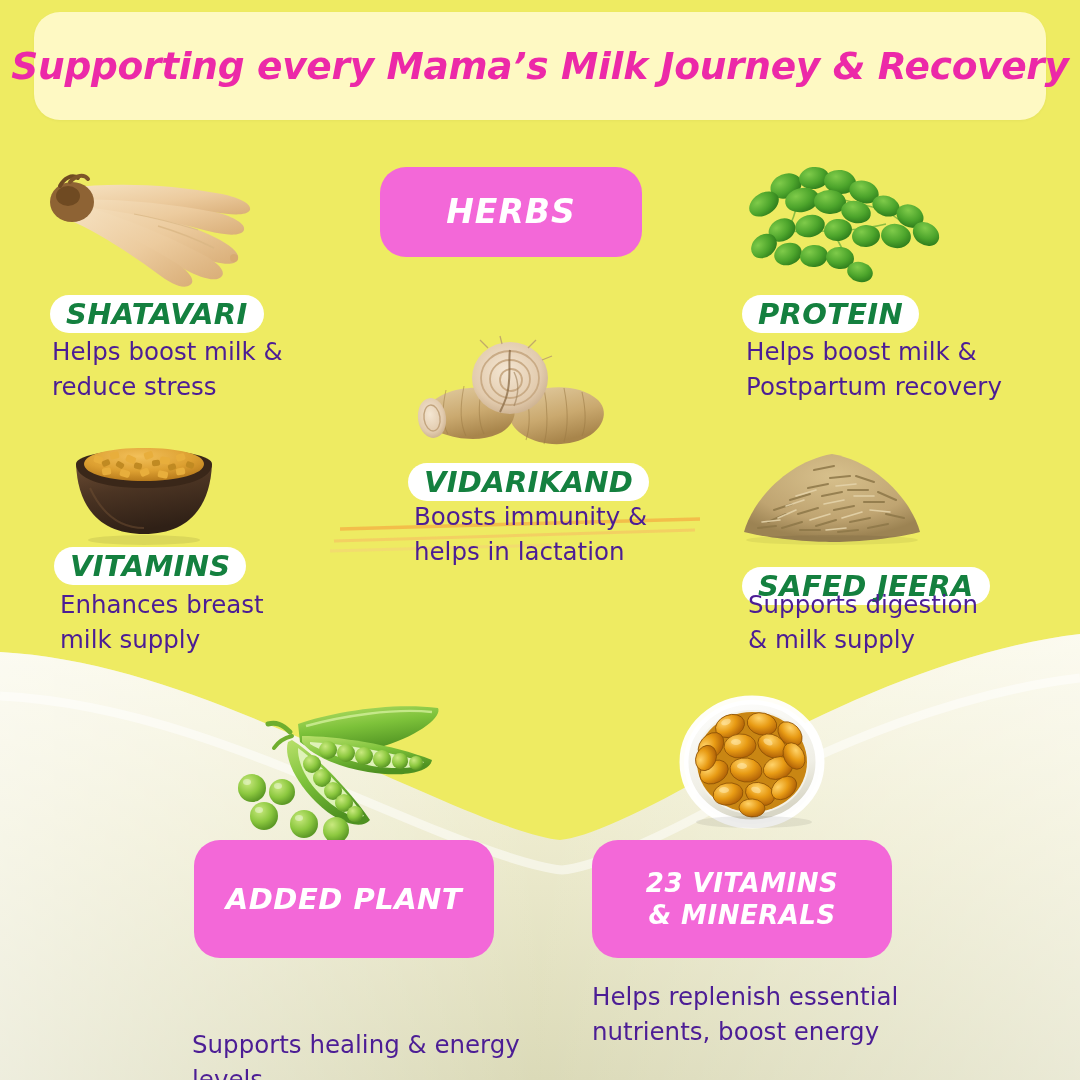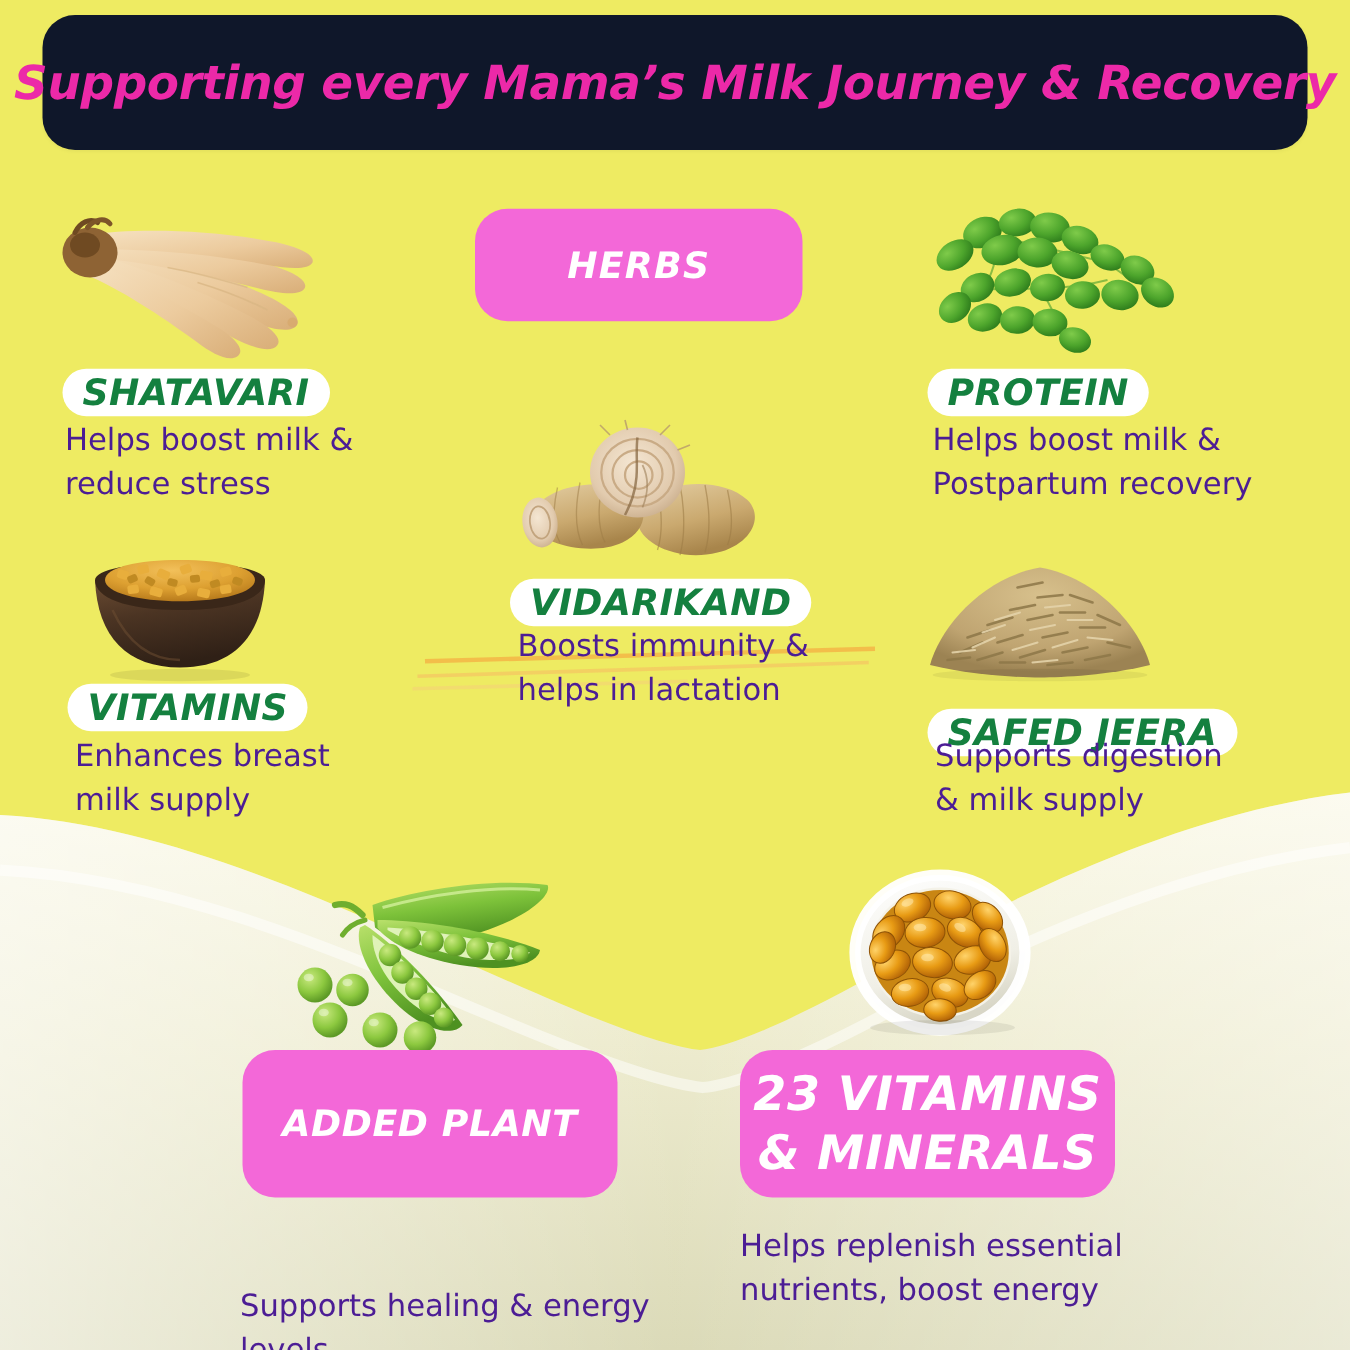--- a/index.html
+++ b/index.html
@@ -33,21 +33,21 @@
   }
   .bg-milk svg { display: block; }
 
   
   .header-card {
     position: absolute;
     left: 34px;
     top: 12px;
     width: 1012px;
     height: 108px;
-    background: #0f172a;
+    background: #fef9c3;
     border-radius: 26px;
     display: flex;
     align-items: center;
     justify-content: center;
     box-shadow: 0 1px 3px rgba(0,0,0,0.04);
   }
   .header-title {
     font-family: "DejaVu Sans", sans-serif;
     font-size: 37.5px;
     font-weight: bold;
@@ -70,37 +70,37 @@
     font-family: "DejaVu Sans", sans-serif;
     font-weight: bold;
     font-style: italic;
     line-height: 1.25;
   }
   #badge-herbs {
     left: 380px;
     top: 167px;
     width: 262px;
     height: 90px;
-    font-size: 29px;
+    font-size: 33px;
     letter-spacing: 1px;
   }
   #badge-protein {
     left: 194px;
     top: 840px;
     width: 300px;
     height: 118px;
     font-size: 29px;
     letter-spacing: 0.5px;
   }
   #badge-vitamins {
     left: 592px;
     top: 840px;
     width: 300px;
     height: 118px;
-    font-size: 38px;
+    font-size: 26px;
     letter-spacing: 0.5px;
   }
 
   
   .name-pill {
     position: absolute;
     background: #ffffff;
     border-radius: 19px;
     height: 38px;
     display: inline-flex;

